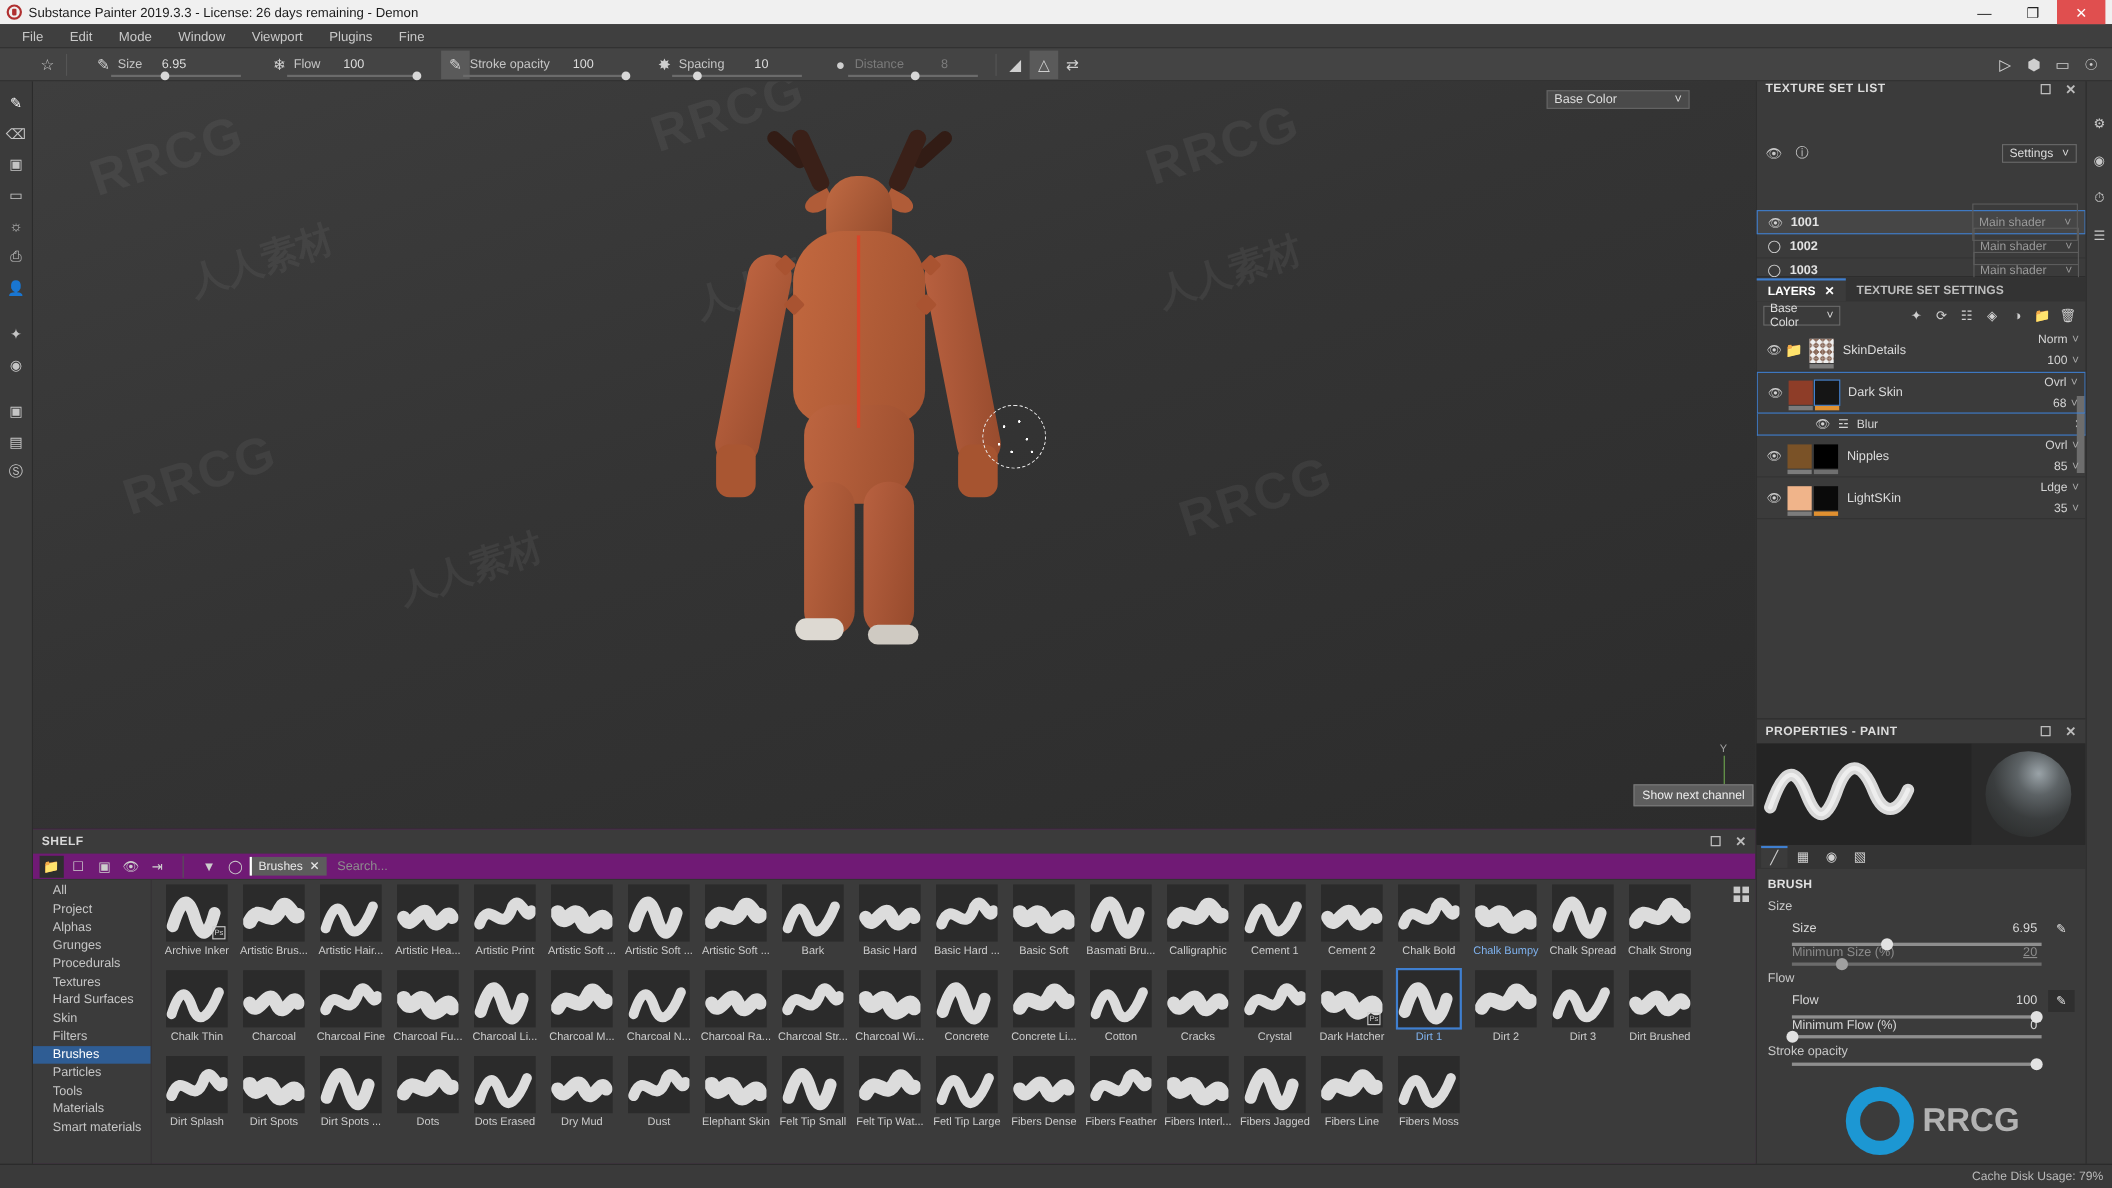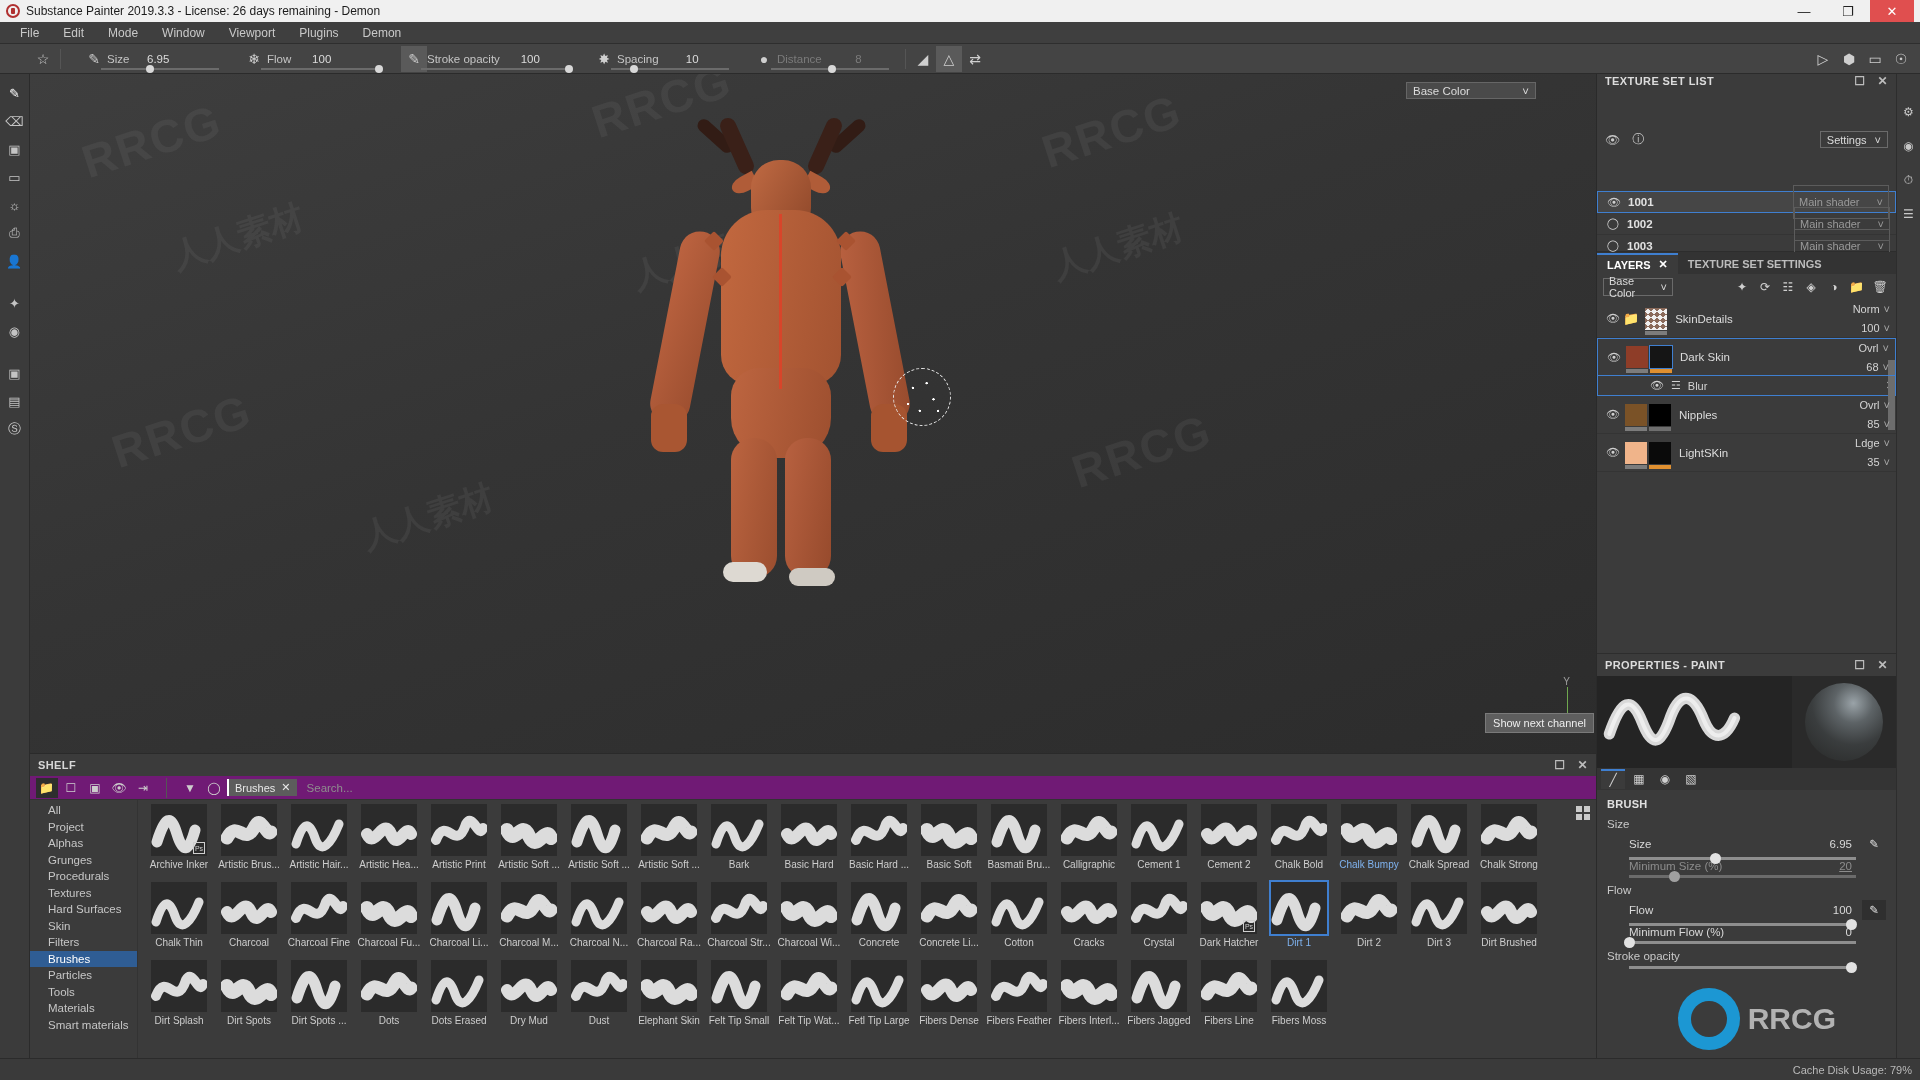--- a/index.html
+++ b/index.html
@@ -186,21 +186,21 @@
   </div>
 </div>
 
 <div class="menubar" id="menubar">
     <div class="mi">File</div>
     <div class="mi">Edit</div>
     <div class="mi">Mode</div>
     <div class="mi">Window</div>
     <div class="mi">Viewport</div>
     <div class="mi">Plugins</div>
-    <div class="mi">Demon</div>
+    <div class="mi">Fine</div>
   </div>
 
 <div class="toolbar">
   <div style="width:30px"></div>
   <div class="tb-ico">☆</div>
   <div class="tb-sep"></div>
   <div id="tb-params" style="display:flex;align-items:center;">
       <div class="param-wrap" style="width: 150px;">
         <div class="param">
           <div class="tb-ico">✎</div>

